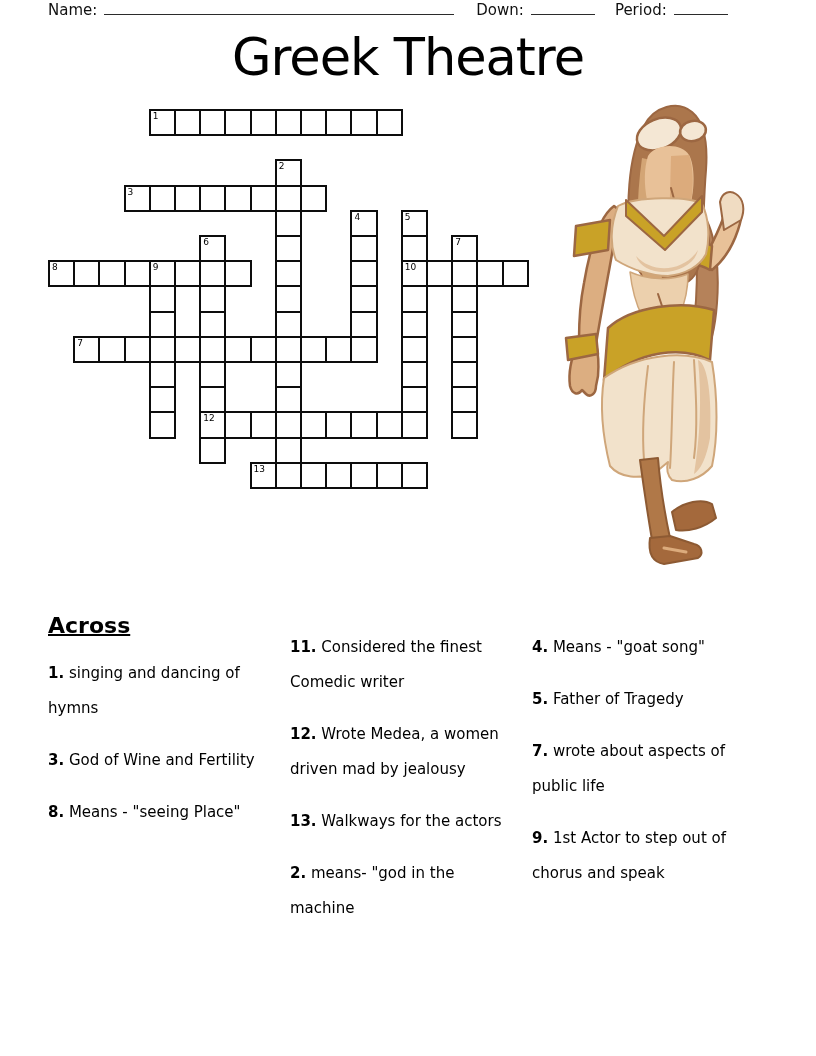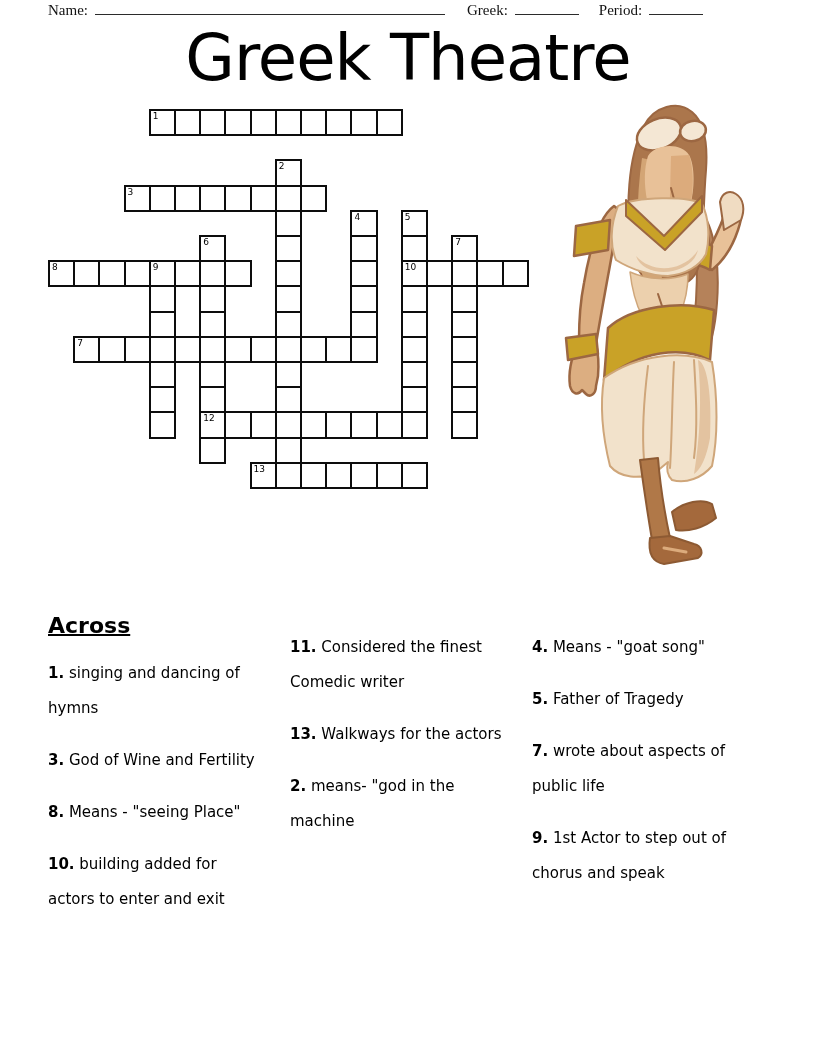--- a/index.html
+++ b/index.html
@@ -2,29 +2,29 @@
 <html><head>
 <meta charset="utf-8">
 <style>
   html,body{margin:0;padding:0;background:#ffffff;}
   body{width:816px;height:1056px;position:relative;font-family:"DejaVu Sans",sans-serif;color:#000;}
   .page{position:absolute;inset:0;background:#fff;overflow:hidden;}
 
   
   .hdr{position:absolute;top:1px;left:48px;width:720px;font-size:15px;color:#111;
        display:flex;align-items:baseline;white-space:nowrap;}
-  .hlabel{flex:none;font-family:Liberation Serif, serif;}
+  .hlabel{flex:none;}
   .blank{display:inline-block;border-bottom:1.6px solid #2b2b2b;height:13px;margin-left:7px;}
   .blank-name{width:350px;margin-right:22px;}
   .blank-date{width:64px;margin-right:20px;}
   .blank-period{width:54px;}
 
   
   .title{position:absolute;top:30px;left:0;width:100%;text-align:center;
-         font-size:64px;line-height:56px;letter-spacing:-1px;color:#000;}
+         font-size:51px;line-height:56px;letter-spacing:-1px;color:#000;}
 
   
   #crossword-grid{position:absolute;left:48px;top:109px;width:512px;height:382px;}
   .cell{position:absolute;width:27.2px;height:27.2px;box-sizing:border-box;
         border:2px solid #0d0d0d;background:#fff;}
   .cellnum{position:absolute;top:0px;left:2px;font-size:9px;line-height:10px;color:#000;}
 
   
   .figure{position:absolute;left:552px;top:98px;width:220px;height:495px;}
 
@@ -39,21 +39,21 @@
   .heading-gap{margin-top:2px;}
 </style>
 </head>
 <body>
 
 <div class="page">
 
   <div class="hdr">
     <span class="hlabel">Name:</span>
     <span class="blank blank-name"></span>
-    <span class="hlabel">Greek:</span>
+    <span class="hlabel">Down:</span>
     <span class="blank blank-date"></span>
     <span class="hlabel">Period:</span>
     <span class="blank blank-period"></span>
   </div>
 
   <div class="title">Greek Theatre</div>
 
   <div id="crossword-grid">
       <div class="cell" style="left: 100.8px; top: 0px;">
         <span class="cellnum">1</span>
@@ -236,26 +236,26 @@
     </g>
   </svg>
 
   <div class="clues">
     <div class="ccol c1">
       <div class="clue-heading">Across</div>
       <div id="across-list-1">
           <div class="clue"><span class="cnum">1.</span> singing and dancing of hymns</div>
           <div class="clue"><span class="cnum">3.</span> God of Wine and Fertility</div>
           <div class="clue"><span class="cnum">8.</span> Means - "seeing Place"</div>
-          <div class="clue"><span class="cnum">10.</span> building added for actors to enter and exit</div>
         </div>
     </div>
     <div class="ccol c2">
       <div id="across-list-2">
           <div class="clue"><span class="cnum">11.</span> Considered the finest Comedic writer</div>
+          <div class="clue"><span class="cnum">12.</span> Wrote Medea, a women driven mad by jealousy</div>
           <div class="clue"><span class="cnum">13.</span> Walkways for the actors</div>
         </div>
       <div id="down-list-1">
           <div class="clue"><span class="cnum">2.</span> means- "god in the machine</div>
         </div>
     </div>
     <div class="ccol c3">
       <div id="down-list-2">
           <div class="clue"><span class="cnum">4.</span> Means - "goat song"</div>
           <div class="clue"><span class="cnum">5.</span> Father of Tragedy</div>

